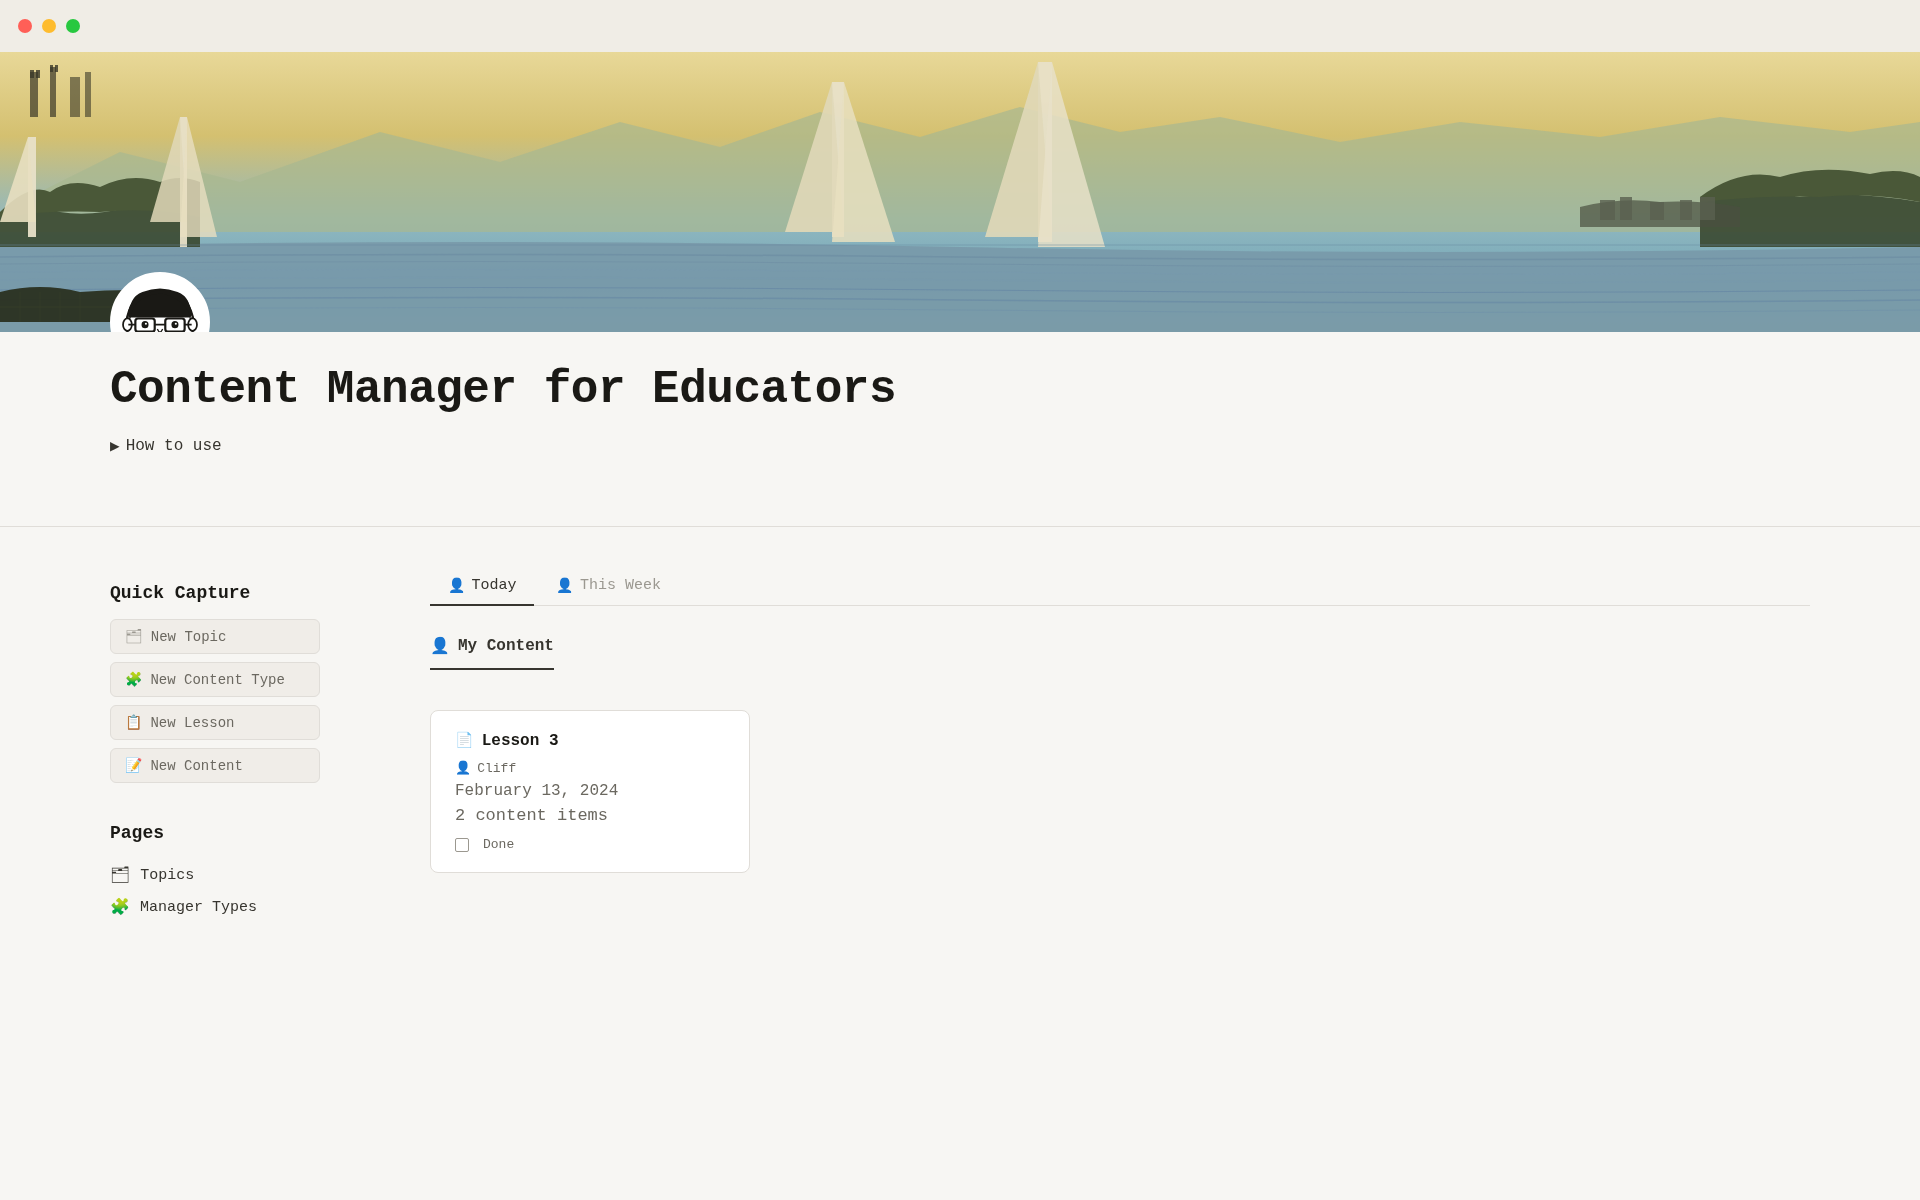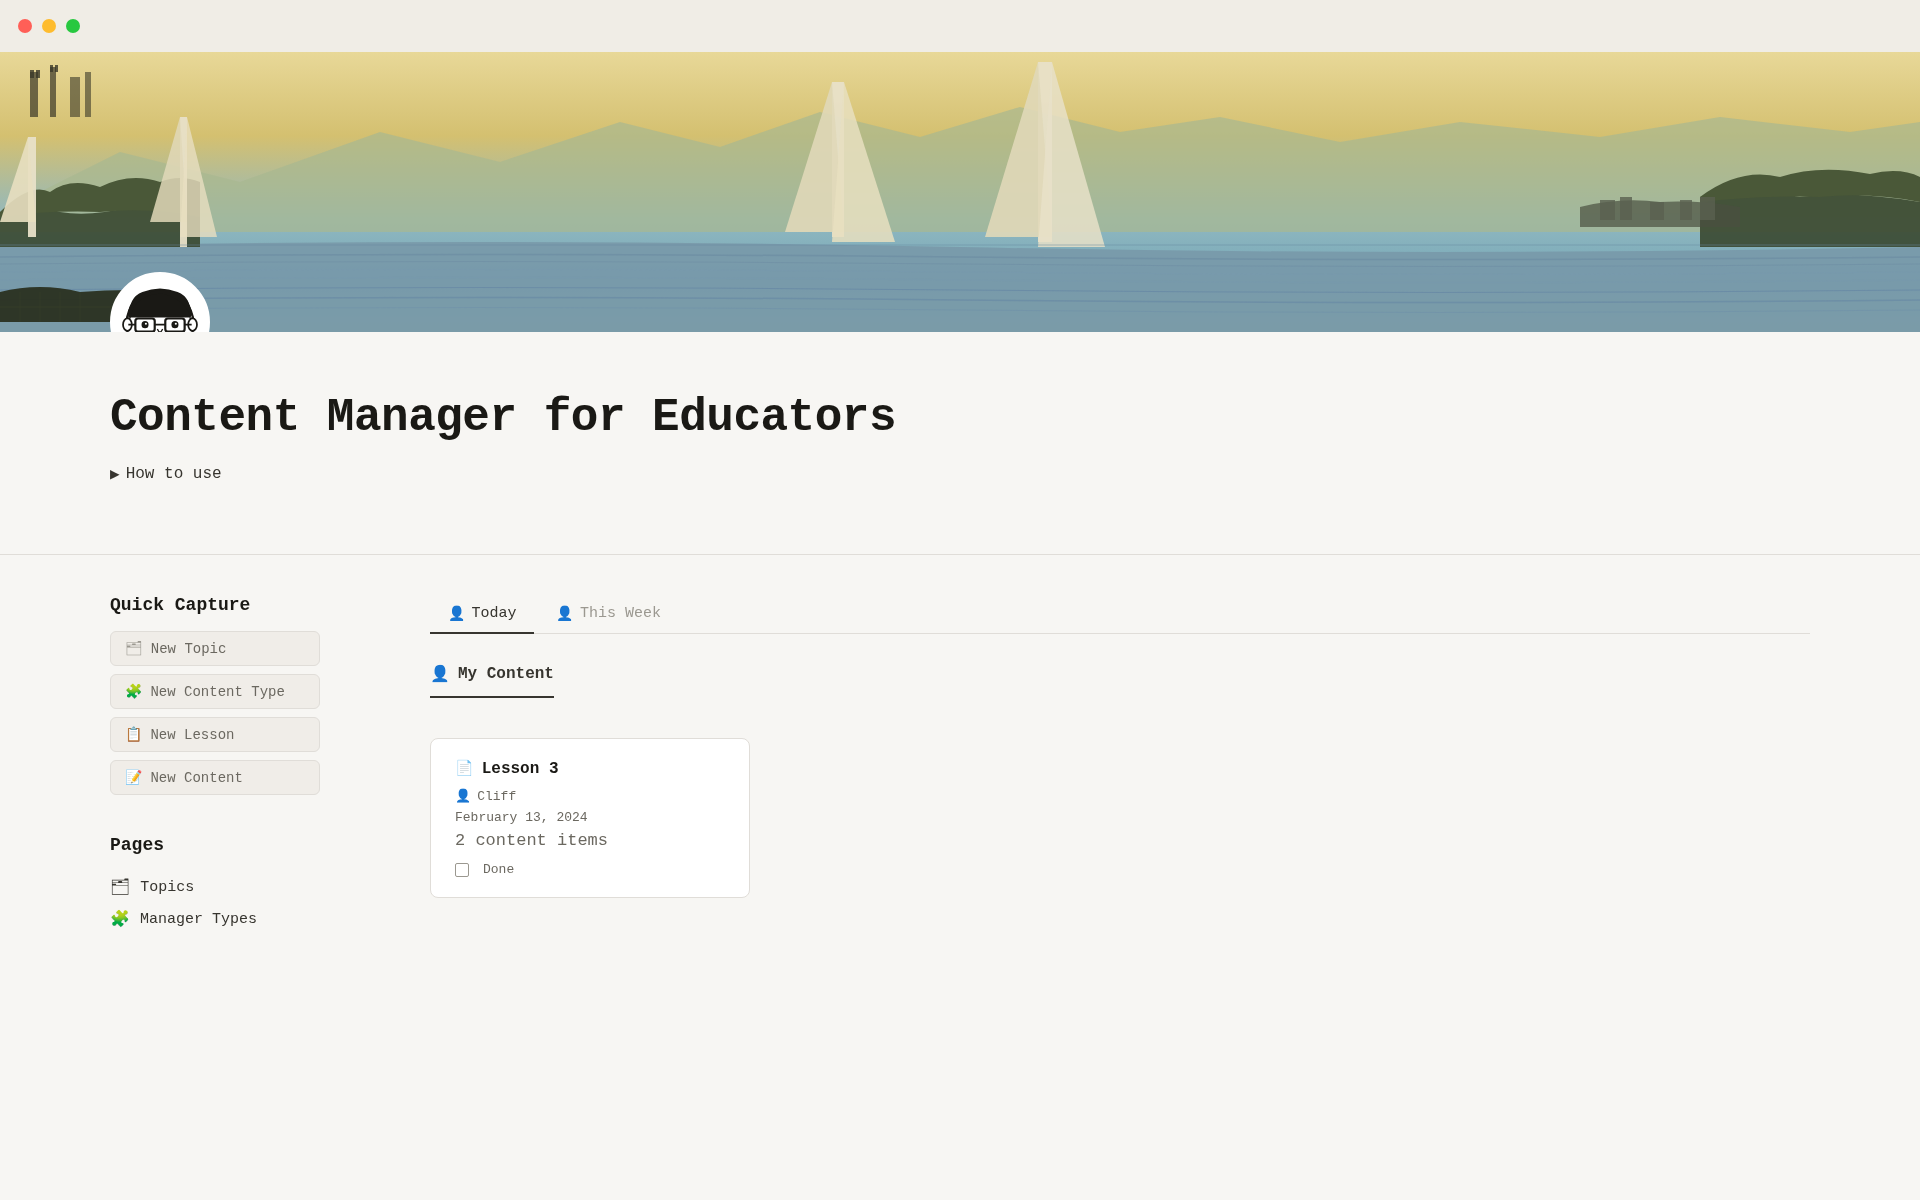--- a/index.html
+++ b/index.html
@@ -61,21 +61,21 @@
       background: white;
       border: 4px solid white;
       overflow: hidden;
       display: flex;
       align-items: center;
       justify-content: center;
     }
 
     
     .page-content {
-      padding: 60px 110px 40px 110px;
+      padding: 32px 110px 40px 110px;
       max-width: 1400px;
     }
 
     .page-title {
       font-family: 'Courier New', monospace;
       font-size: 46px;
       font-weight: bold;
       color: #1a1915;
       margin-bottom: 20px;
       letter-spacing: -0.5px;
@@ -102,20 +102,21 @@
     .main-layout {
       display: flex;
       gap: 60px;
       padding: 0 110px 40px 110px;
     }
 
     
     .sidebar {
       width: 260px;
       flex-shrink: 0;
+      margin-top: 16px;
     }
 
     .section-title {
       font-family: 'Courier New', monospace;
       font-size: 18px;
       font-weight: bold;
       color: #1a1915;
       margin-bottom: 16px;
     }
 
@@ -252,21 +253,21 @@
       color: #6b6860;
       margin-bottom: 6px;
     }
 
     .author-icon {
       font-size: 13px;
     }
 
     .lesson-date {
       font-family: 'Courier New', monospace;
-      font-size: 13px;
+      font-size: 16px;
       color: #6b6860;
       margin-bottom: 6px;
     }
 
     .lesson-items {
       font-family: 'Courier New', monospace;
       font-size: 17px;
       color: #6b6860;
       margin-bottom: 12px;
     }

